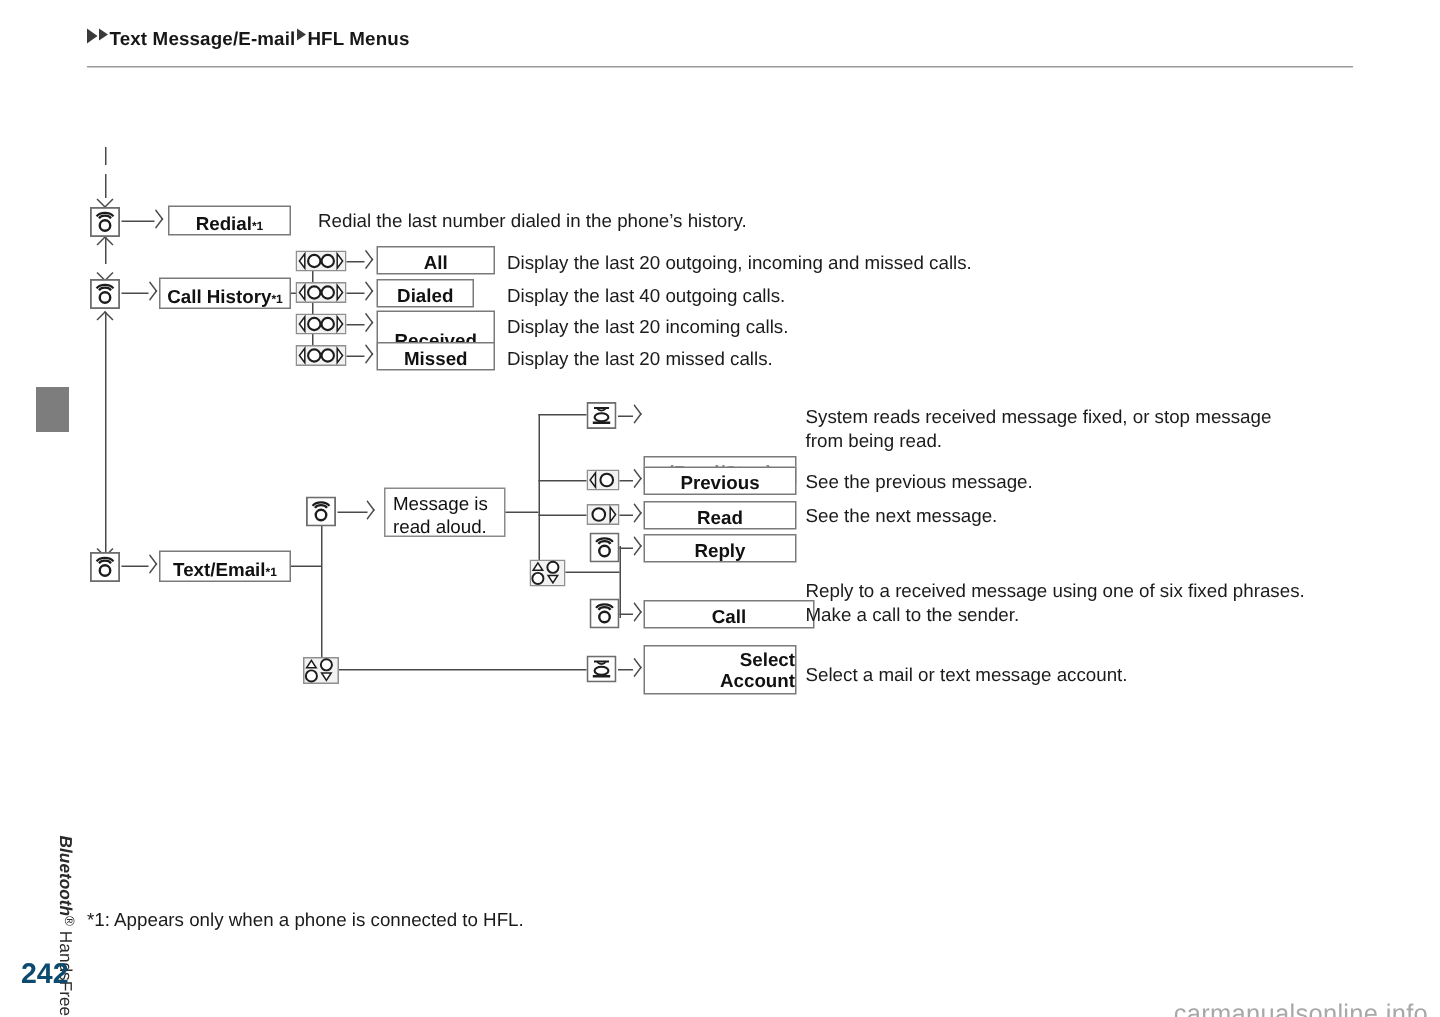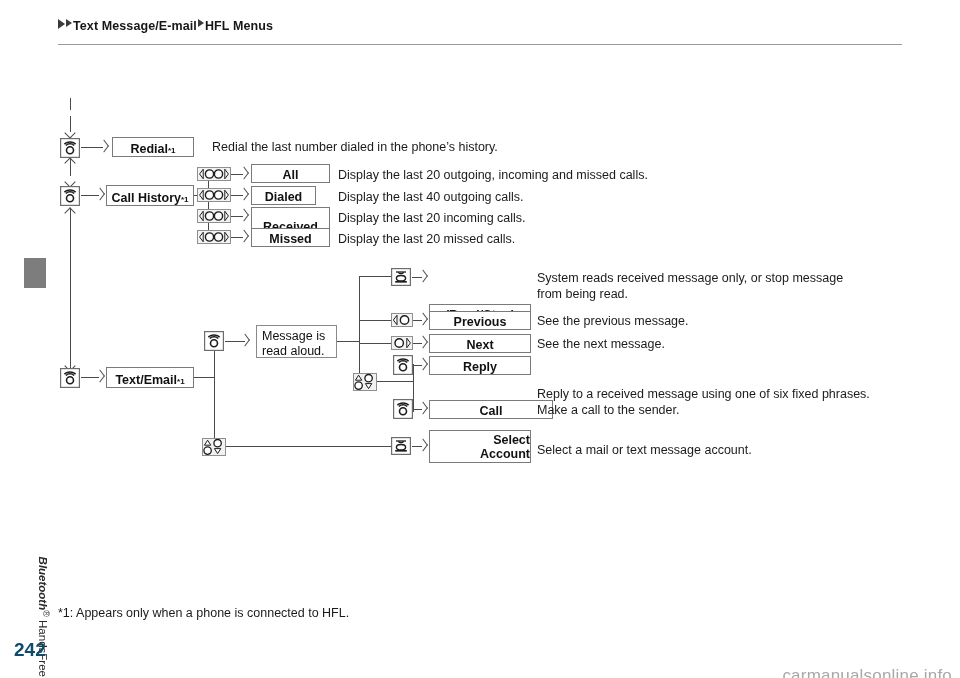--- a/index.html
+++ b/index.html
@@ -244,21 +244,21 @@
         <path d="M5 4.0 L15 4.0" stroke="#1d1d1d" stroke-width="1.3"></path>
         <path d="M7.2 4.3 A3.4 3.2 0 0 0 12.8 4.3" fill="none" stroke="#1d1d1d" stroke-width="1.2"></path>
         <ellipse cx="10" cy="10.2" rx="4.6" ry="2.7" fill="#ffffff" stroke="#1d1d1d" stroke-width="1.4"></ellipse>
         <path d="M4.2 13.8 L15.8 13.8" stroke="#1d1d1d" stroke-width="1.7"></path>
       </svg>
     </div>
     <div class="ln lnh" style="left:412px;top:277px;width:10px;"></div>
     <div class="arw" style="left:419px;top:271px;"></div>
     <div class="box plain" style="left:429px;top:268px;width:102px;height:19px;font-weight:bold;">(Read/Stop)</div>
     <div class="desc" style="left:537px;top:270px;width:380px;">
-      <div>System reads received message only, or stop message</div>
+      <div>System reads received message fixed, or stop message</div>
       <div>from being read.</div>
     </div>
 
     <div class="ln lnh" style="left:359px;top:320px;width:32px;"></div>
     <div class="ico" style="left:391px;top:313px;width:22px;height:14px;">
       <svg width="22" height="14" viewBox="0 0 22 14">
         <rect x="0.5" y="0.5" width="21" height="13" fill="#f2f2f2" stroke="#8f8f8f" stroke-width="1"></rect>
         <path d="M6.0 2.2 L6.0 11.8 L2.4 7 Z" fill="#ffffff" stroke="#1d1d1d" stroke-width="1"></path>
         <circle cx="13.5" cy="7" r="4.2" fill="#ffffff" stroke="#1d1d1d" stroke-width="1.4"></circle>
       </svg>
@@ -271,21 +271,21 @@
     <div class="ln lnh" style="left:359px;top:343px;width:32px;"></div>
     <div class="ico" style="left:391px;top:336px;width:22px;height:14px;">
       <svg width="22" height="14" viewBox="0 0 22 14">
         <rect x="0.5" y="0.5" width="21" height="13" fill="#f2f2f2" stroke="#8f8f8f" stroke-width="1"></rect>
         <circle cx="8.2" cy="7" r="4.2" fill="#ffffff" stroke="#1d1d1d" stroke-width="1.4"></circle>
         <path d="M15.8 2.2 L15.8 11.8 L19.4 7 Z" fill="#ffffff" stroke="#1d1d1d" stroke-width="1"></path>
       </svg>
     </div>
     <div class="ln lnh" style="left:413px;top:343px;width:9px;"></div>
     <div class="arw" style="left:419px;top:337px;"></div>
-    <div class="box" style="left:429px;top:334px;width:102px;height:19px;">Next</div>
+    <div class="box" style="left:429px;top:334px;width:102px;height:19px;">Read</div>
     <div class="desc" style="left:537px;top:336px;width:380px;">See the next message.</div>
 
     <div class="ln lnh" style="left:359px;top:381px;width:4px;"></div>
     <div class="ico" style="left:353px;top:373px;width:24px;height:18px;">
       <svg width="24" height="18" viewBox="0 0 24 18">
         <rect x="0.5" y="0.5" width="23" height="17" fill="#f2f2f2" stroke="#8f8f8f" stroke-width="1"></rect>
         <path d="M5.6 2.2 L8.8 7.2 L2.4 7.2 Z" fill="#ffffff" stroke="#1d1d1d" stroke-width="1"></path>
         <circle cx="15.6" cy="5.2" r="3.7" fill="#ffffff" stroke="#1d1d1d" stroke-width="1.3"></circle>
         <circle cx="5.6" cy="12.6" r="3.7" fill="#ffffff" stroke="#1d1d1d" stroke-width="1.3"></circle>
         <path d="M12.4 10.6 L18.8 10.6 L15.6 15.6 Z" fill="#ffffff" stroke="#1d1d1d" stroke-width="1"></path>
@@ -309,21 +309,21 @@
     <div class="ico" style="left:393px;top:399px;width:20px;height:20px;">
       <svg width="20" height="20" viewBox="0 0 20 20">
         <rect x="0.6" y="0.6" width="18.8" height="18.8" fill="#ffffff" stroke="#6d6d6d" stroke-width="1.2"></rect>
         <path d="M4.4 6.2 A6.2 4 0 0 1 15.6 6.2" fill="none" stroke="#1d1d1d" stroke-width="1.5"></path>
         <path d="M6.0 7.6 A4.3 2.9 0 0 1 14.0 7.6" fill="none" stroke="#1d1d1d" stroke-width="1.4"></path>
         <circle cx="10" cy="12.3" r="3.5" fill="none" stroke="#1d1d1d" stroke-width="1.6"></circle>
       </svg>
     </div>
     <div class="ln lnh" style="left:413px;top:409px;width:9px;"></div>
     <div class="arw" style="left:419px;top:403px;"></div>
-    <div class="box" style="left:429px;top:400px;width:124px;height:19px;">Call</div>
+    <div class="box" style="left:429px;top:400px;width:114px;height:19px;">Call</div>
     <div class="desc" style="left:537px;top:386px;width:380px;">
       <div>Reply to a received message using one of six fixed phrases.</div>
       <div>Make a call to the sender.</div>
     </div>
 
     <div class="ico" style="left:202px;top:438px;width:24px;height:18px;">
       <svg width="24" height="18" viewBox="0 0 24 18">
         <rect x="0.5" y="0.5" width="23" height="17" fill="#f2f2f2" stroke="#8f8f8f" stroke-width="1"></rect>
         <path d="M5.6 2.2 L8.8 7.2 L2.4 7.2 Z" fill="#ffffff" stroke="#1d1d1d" stroke-width="1"></path>
         <circle cx="15.6" cy="5.2" r="3.7" fill="#ffffff" stroke="#1d1d1d" stroke-width="1.3"></circle>

